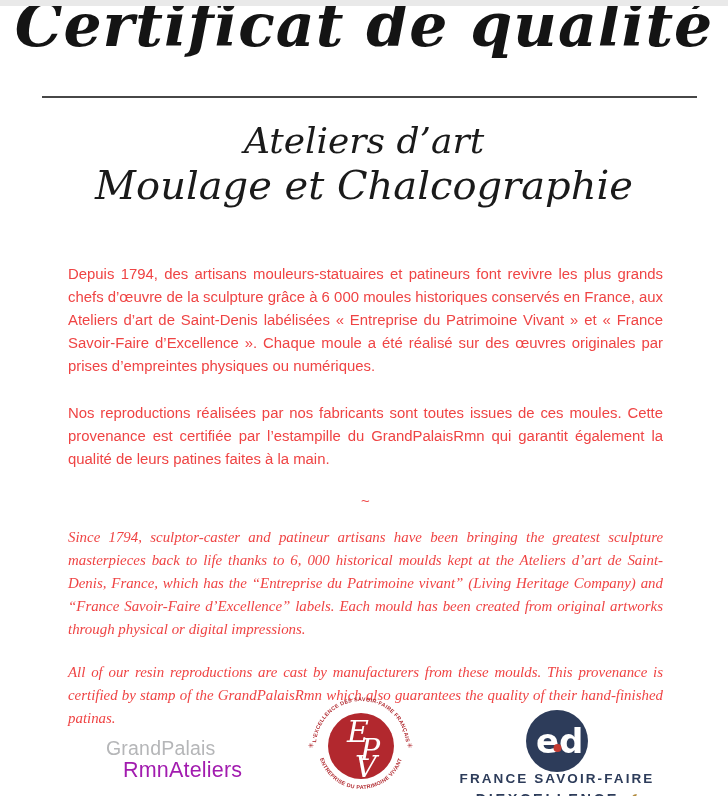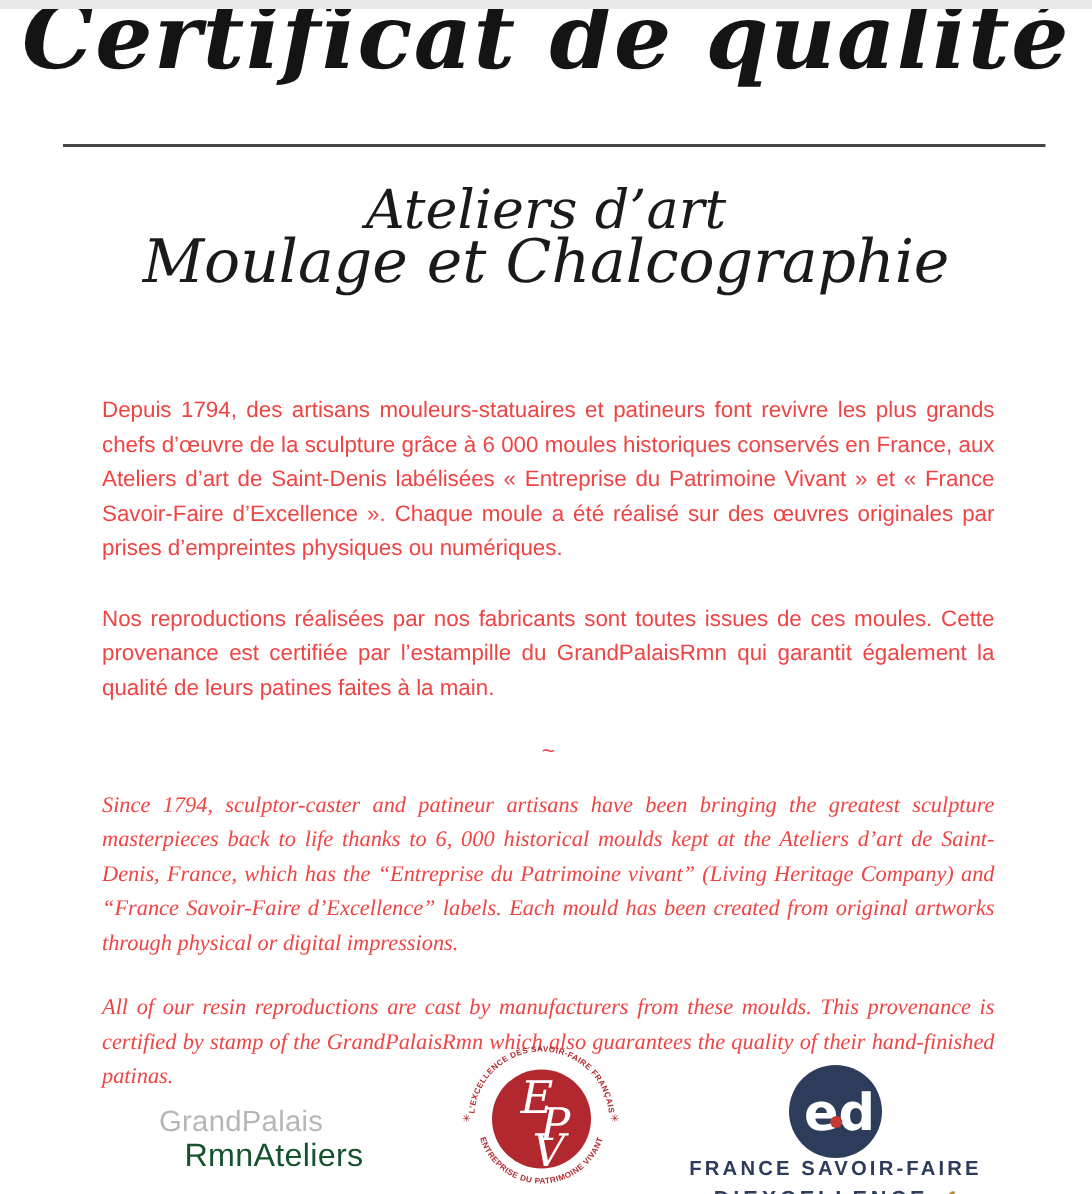--- a/index.html
+++ b/index.html
@@ -26,42 +26,42 @@
     position:absolute;left:42px;top:90px;
     width:655px;height:2px;background:#474747;
   }
   .subtitle{
     position:absolute;left:0;right:0;text-align:center;
     font-family:"DejaVu Serif",serif;
     font-style:italic;font-weight:normal;color:#1a1a1a;
     white-space:nowrap;
   }
   .subtitle-1{top:114px;font-size:36px;}
-  .subtitle-2{top:146px;font-size:40px;}
+  .subtitle-2{top:156px;font-size:40px;}
   
   .body-text{
     position:absolute;left:68px;top:257px;width:595px;
     font-size:14.9px;line-height:23px;
     text-align:justify;color:#ef4444;
   }
   .body-text p{margin:0 0 24px 0;}
   .tilde{
     text-align:center;margin:-6px 0 14px 0 !important;
     font-size:15px;
   }
   .en{font-style:italic;font-family:Liberation Serif, serif;}
   .en p{margin-bottom:20px;}
   
   .logo-gp{
     position:absolute;left:103px;top:732px;
     font-family:"Liberation Sans",sans-serif;
     font-weight:normal;line-height:1.08;
   }
   .logo-gp .gp-line1{font-size:19.5px;color:#b5b6b8;padding-left:3px;letter-spacing:0.2px;}
-  .logo-gp .gp-line2{font-size:21.5px;color:#14532d;margin-left:20px;letter-spacing:0.2px;}
+  .logo-gp .gp-line2{font-size:21.5px;color:#a21caf;margin-left:20px;letter-spacing:0.2px;}
   .logo-epv{position:absolute;left:305px;top:682px;}
   .logo-ed-circle{position:absolute;left:524px;top:702px;}
   .logo-fsfe-text{
     position:absolute;left:437px;top:765px;width:240px;
     text-align:center;font-weight:bold;
   }
   .fsfe-line1{font-size:13.5px;letter-spacing:2.1px;color:#2d3c5a;white-space:nowrap;}
   .fsfe-line2{font-size:14.5px;letter-spacing:2.6px;color:#2d3c5a;margin-top:4px;white-space:nowrap;}
   .fsfe-gold{color:#b28b3e;letter-spacing:0;font-size:15px;}
 </style>

